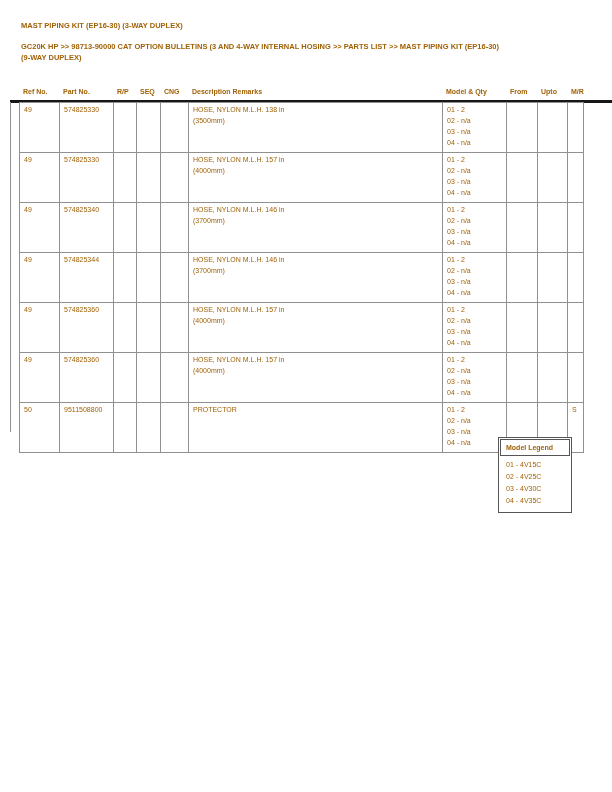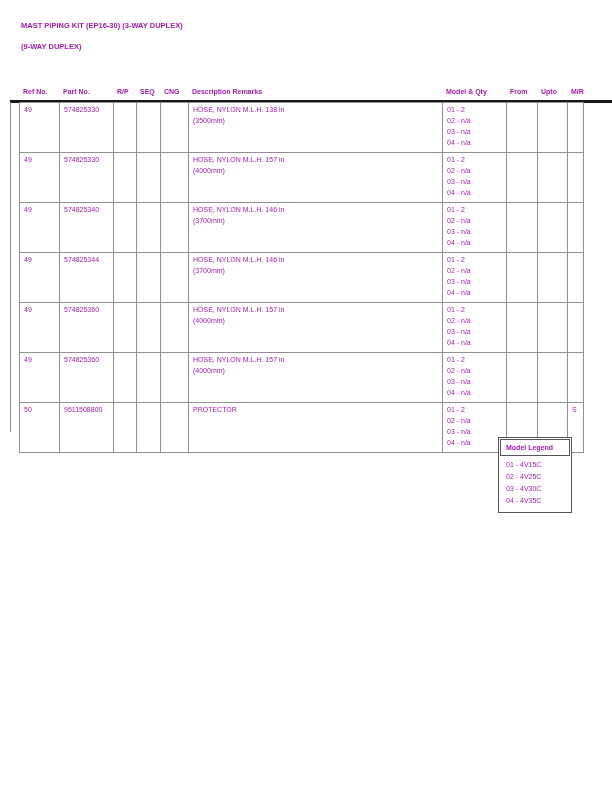--- a/index.html
+++ b/index.html
@@ -1,18 +1,18 @@
 <!DOCTYPE html>
 <html><head>
 <meta charset="utf-8">
 <style>
   html,body{margin:0;padding:0;background:#fff;}
   .page{
     position:relative;width:612px;height:792px;background:#ffffff;
-    font-family:"Liberation Sans", sans-serif;color:#a21caf;overflow:hidden;
+    font-family:"Liberation Sans", sans-serif;color:#a16207;overflow:hidden;
   }
   .doc-title{
     position:absolute;left:21px;top:21px;font-size:7.5px;font-weight:bold;
     line-height:10px;white-space:nowrap;
   }
   .breadcrumb{
     position:absolute;left:21px;top:41px;width:578px;font-size:7.5px;
     font-weight:bold;line-height:11px;
   }
   .col-headers{
@@ -48,20 +48,21 @@
   .legend-items div{white-space:nowrap;}
 </style>
 </head>
 <body>
 
 <div class="page">
 
   <div class="doc-title">MAST PIPING KIT (EP16-30) (3-WAY DUPLEX)</div>
 
   <div class="breadcrumb">
+    <div>GC20K HP &gt;&gt; 98713-90000 CAT OPTION BULLETINS (3 AND 4-WAY INTERNAL HOSING &gt;&gt; PARTS LIST &gt;&gt; MAST PIPING KIT (EP16-30)</div>
     <div>(9-WAY DUPLEX)</div>
   </div>
 
   <div class="col-headers">
     <div class="h">Ref No.</div>
     <div class="h">Part No.</div>
     <div class="h">R/P</div>
     <div class="h">SEQ</div>
     <div class="h">CNG</div>
     <div class="h">Description Remarks</div>

